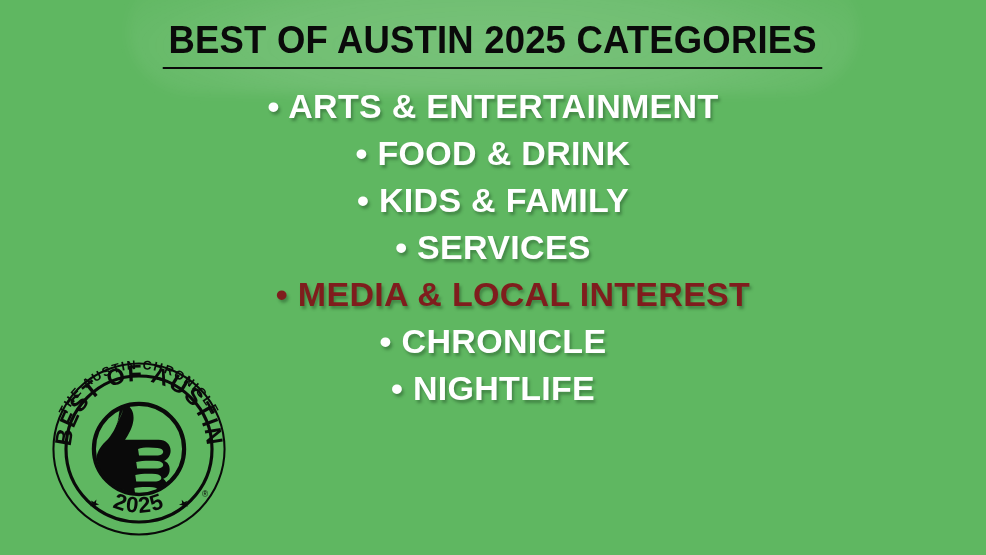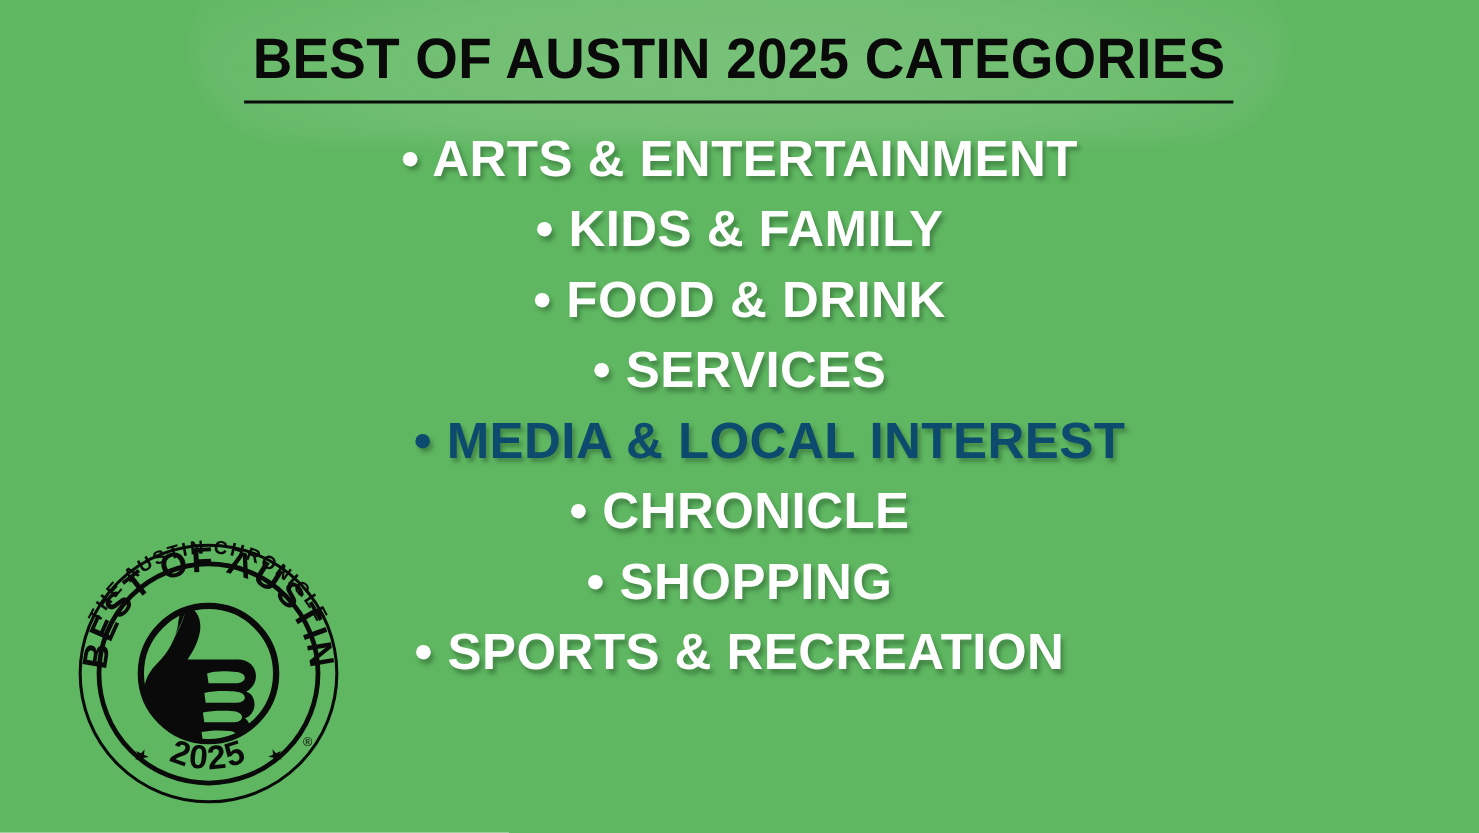--- a/index.html
+++ b/index.html
@@ -110,45 +110,41 @@
     <span id="page-title" style="color: rgb(10, 10, 10); border-bottom-color: rgb(10, 10, 10);">BEST OF AUSTIN 2025 CATEGORIES</span>
   </div>
 
   <ul id="category-list">
     <li style="color: rgb(255, 255, 255); text-align: center;">
       <span class="bullet">•</span>
       <span class="cat-label">ARTS &amp; ENTERTAINMENT</span>
     </li>
     <li style="color: rgb(255, 255, 255);">
       <span class="bullet">•</span>
+      <span class="cat-label">FOOD &amp; DRINK</span>
+    </li>
+    <li style="color: rgb(255, 255, 255);">
+      <span class="bullet">•</span>
       <span class="cat-label">KIDS &amp; FAMILY</span>
     </li>
     <li style="color: rgb(255, 255, 255);">
       <span class="bullet">•</span>
-      <span class="cat-label">FOOD &amp; DRINK</span>
-    </li>
-    <li style="color: rgb(255, 255, 255);">
-      <span class="bullet">•</span>
       <span class="cat-label">SERVICES</span>
     </li>
-    <li style="color: #0c4a6e; padding-left: 40px;">
+    <li style="color: #7f1d1d; padding-left: 40px;">
       <span class="bullet">•</span>
       <span class="cat-label">MEDIA &amp; LOCAL INTEREST</span>
     </li>
     <li style="color: rgb(255, 255, 255);">
       <span class="bullet">•</span>
       <span class="cat-label">CHRONICLE</span>
     </li>
     <li style="color: rgb(255, 255, 255);">
       <span class="bullet">•</span>
-      <span class="cat-label">SHOPPING</span>
-    </li>
-    <li style="color: rgb(255, 255, 255);">
-      <span class="bullet">•</span>
-      <span class="cat-label">SPORTS &amp; RECREATION</span>
+      <span class="cat-label">NIGHTLIFE</span>
     </li>
   </ul>
 
   <div id="badge">
     <svg viewBox="0 0 200 200" xmlns="http://www.w3.org/2000/svg">
       <defs>
 
         <path id="arcOuter" d="M 14,100 A 86,86 0 0 1 186,100" fill="none"></path>
 
         <path id="arcInner" d="M 27,100 A 73,73 0 0 1 173,100" fill="none"></path>

